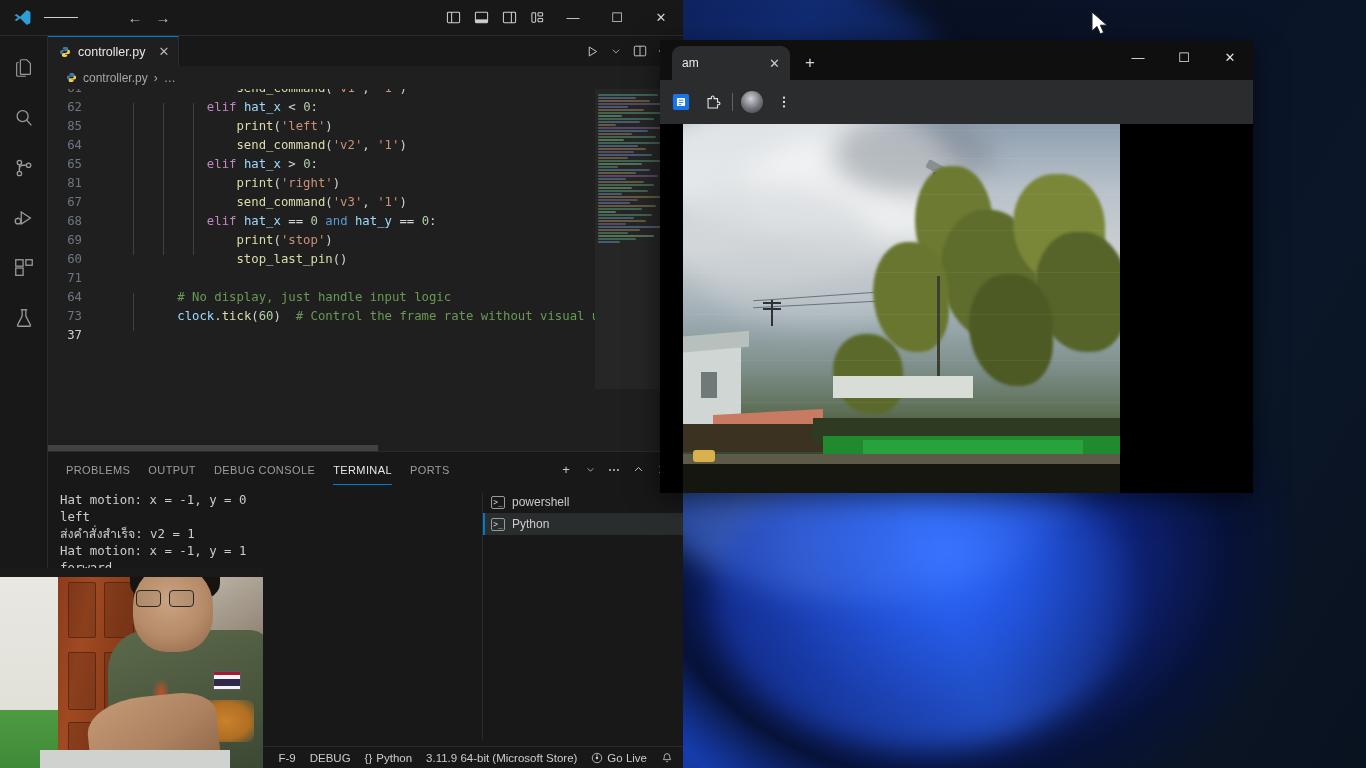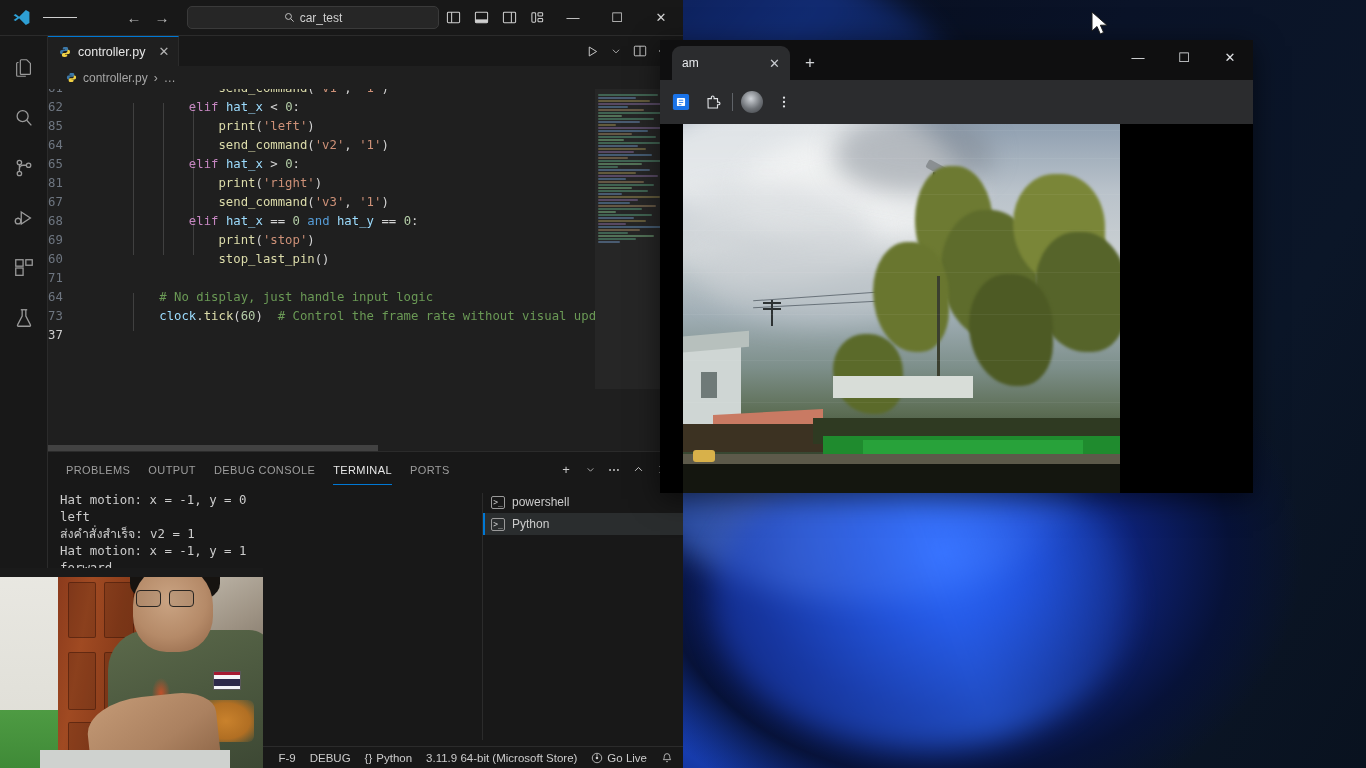--- a/index.html
+++ b/index.html
@@ -103,21 +103,21 @@
 
   .editor-area { flex: 1; position: relative; background: #1f1f1f; overflow: hidden; display:flex; }
   .code-wrap { flex:1; position: relative; overflow: hidden; }
   pre.code {
     font-family: "DejaVu Sans Mono", "Liberation Mono", monospace;
     font-size: 12.3px; line-height: 19px;
     color: #d4d4d4;
     position: absolute; top: -10px; left: 0;
     white-space: pre;
   }
-  .ln { display:inline-block; width: 34px; color:#6e7681; margin-right: 18px; }
+  .ln { display:inline-block; width: 34px; text-align: right; color:#6e7681; margin-right: 36px; }
   .ln.cur { color:#cfcfcf; }
   .kw  { color:#c586c0; }
   .kw2 { color:#569cd6; }
   .fn  { color:#dcdcaa; }
   .var { color:#9cdcfe; }
   .num { color:#b5cea8; }
   .str { color:#ce9178; }
   .cmt { color:#6a9955; }
   .op  { color:#d4d4d4; }
 
@@ -271,27 +271,20 @@
           </svg>
       </div>
       <div class="hamburger">
         <span></span>
           <span></span>
           <span></span>
       </div>
       <div class="nav-arrows">
         <div class="nav-arrow">←</div>
         <div class="nav-arrow">→</div>
-      </div>
-      <div class="vs-search">
-        <svg width="11" height="11" viewBox="0 0 16 16">
-            <circle cx="6.5" cy="6.5" r="4.3" fill="none" stroke="#cfcfcf" stroke-width="1.3"></circle>
-            <line x1="9.7" y1="9.7" x2="14" y2="14" stroke="#cfcfcf" stroke-width="1.3"></line>
-          </svg>
-        <span>car_test</span>
       </div>
       <div class="titlebar-right">
         <div class="layout-icon">
           <svg width="15" height="15" viewBox="0 0 16 16">
               <rect x="1.5" y="2.5" width="13" height="11" fill="none" stroke="#cfcfcf" stroke-width="1.1" rx="1"></rect>
               <line x1="6" y1="2.5" x2="6" y2="13.5" stroke="#cfcfcf" stroke-width="1.1"></line>
             </svg>
         </div>
         <div class="layout-icon">
           <svg width="15" height="15" viewBox="0 0 16 16">

